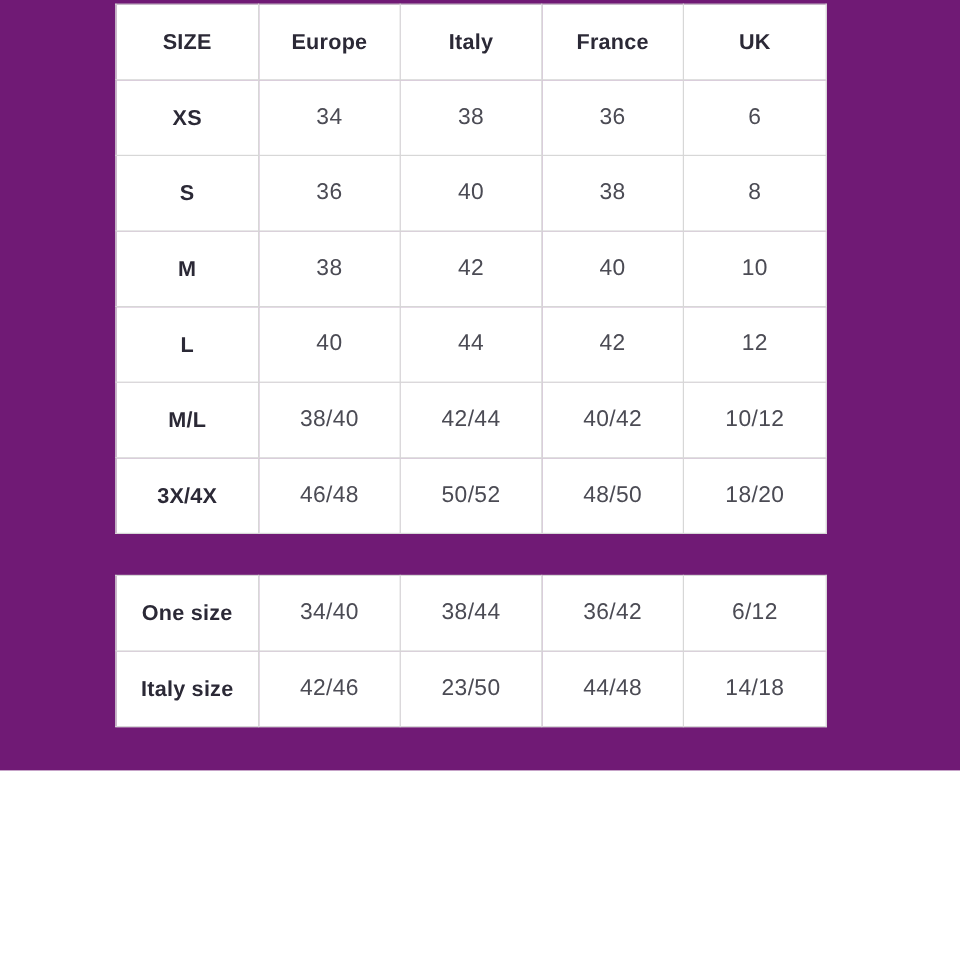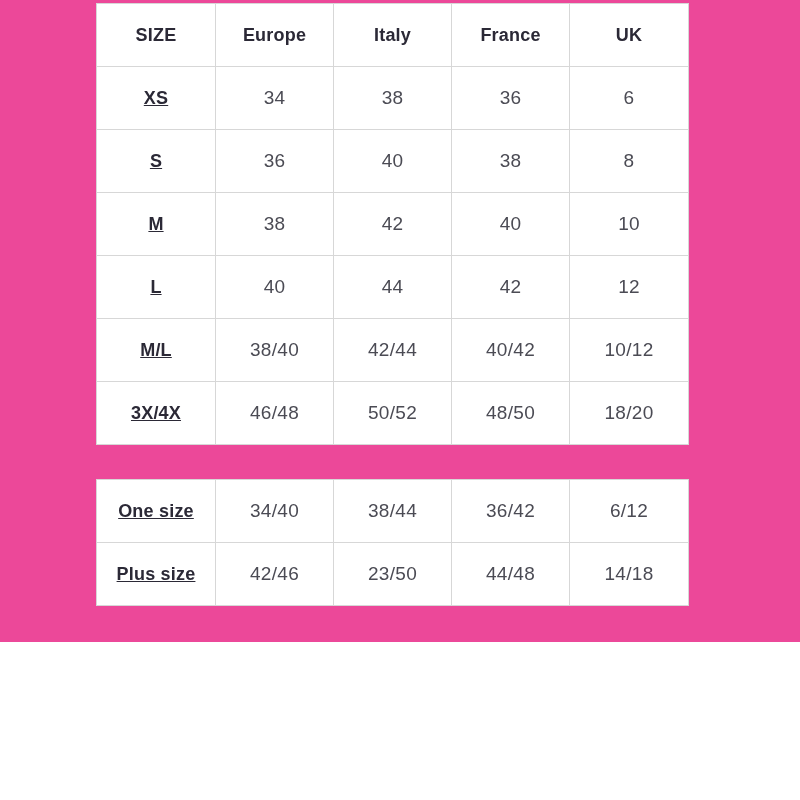--- a/index.html
+++ b/index.html
@@ -7,21 +7,21 @@
     padding: 0;
     background: #ffffff;
     width: 800px;
     height: 800px;
     font-family: "Liberation Sans", sans-serif;
   }
   .page {
     position: relative;
     width: 800px;
     height: 642px;
-    background: #ec4899;
+    background: #701a75;
     overflow: hidden;
   }
   .tables-wrap {
     position: absolute;
     left: 96px;
     top: 3px;
   }
   table.size-table {
     border-collapse: collapse;
     table-layout: fixed;
@@ -43,21 +43,20 @@
     font-size: 18px;
     font-weight: 700;
     color: #2b2936;
     letter-spacing: 0.2px;
   }
   td.size-label {
     font-size: 18px;
     font-weight: 700;
     color: #2b2936;
     letter-spacing: 0.2px;
-    text-decoration: underline;
   }
   td.size-value {
     font-size: 19px;
     font-weight: 400;
     color: #4b4b54;
     letter-spacing: 0.3px;
   }
   .table-gap { height: 34px; }
 </style>
 </head>
@@ -139,21 +138,21 @@
       </colgroup>
       <tbody>
         <tr>
           <td class="size-label">One size</td>
           <td class="size-value">34/40</td>
           <td class="size-value">38/44</td>
           <td class="size-value">36/42</td>
           <td class="size-value">6/12</td>
         </tr>
         <tr>
-          <td class="size-label">Plus size</td>
+          <td class="size-label">Italy size</td>
           <td class="size-value">42/46</td>
           <td class="size-value">23/50</td>
           <td class="size-value">44/48</td>
           <td class="size-value">14/18</td>
         </tr>
       </tbody>
     </table>
 
   </div>
 </div>

